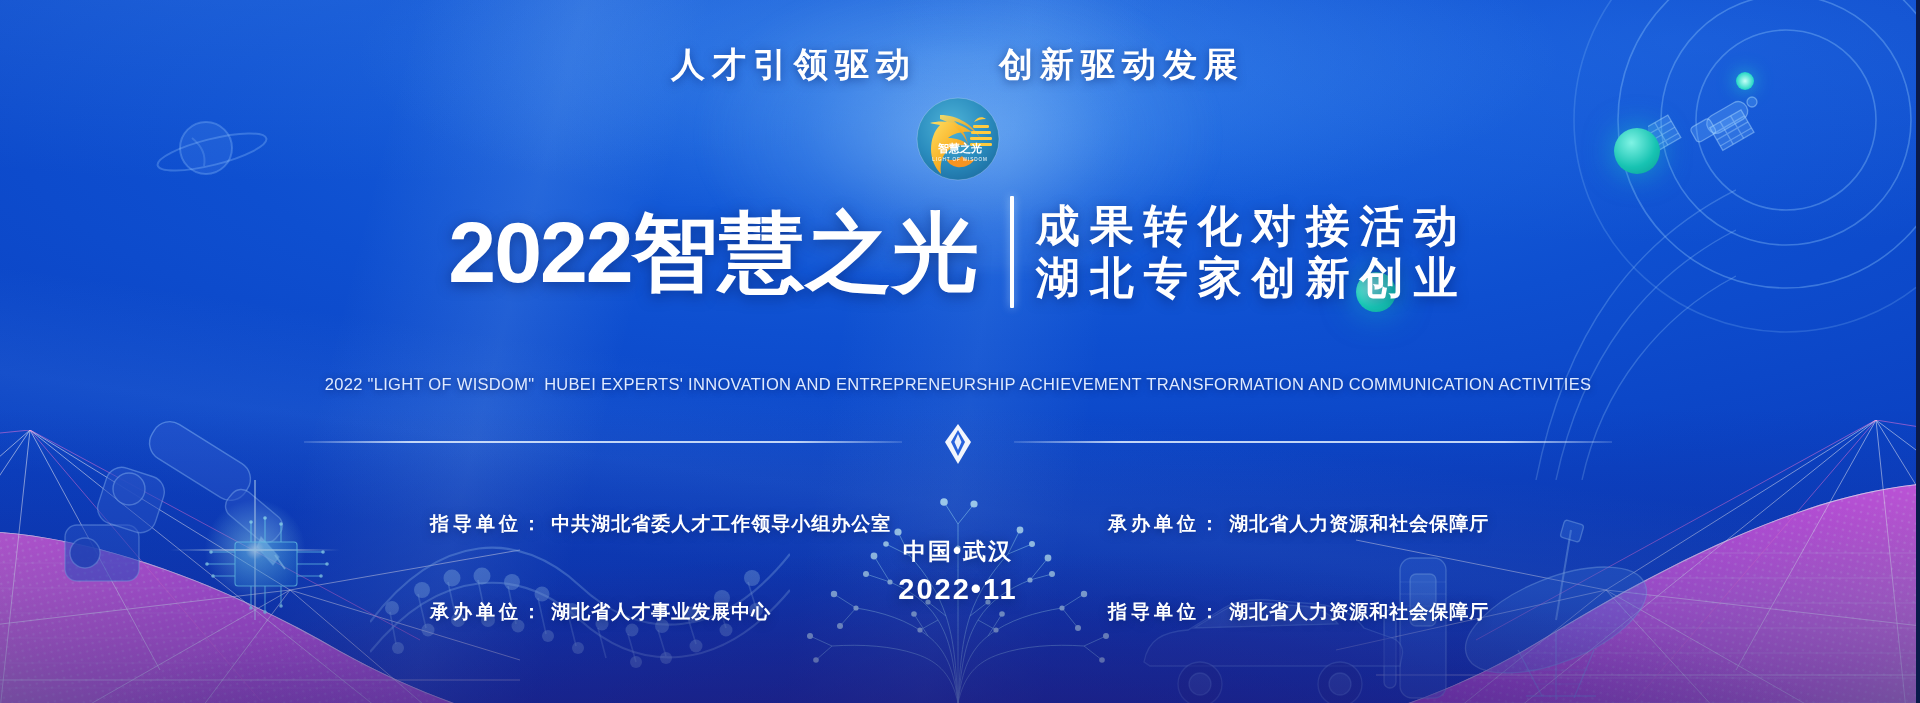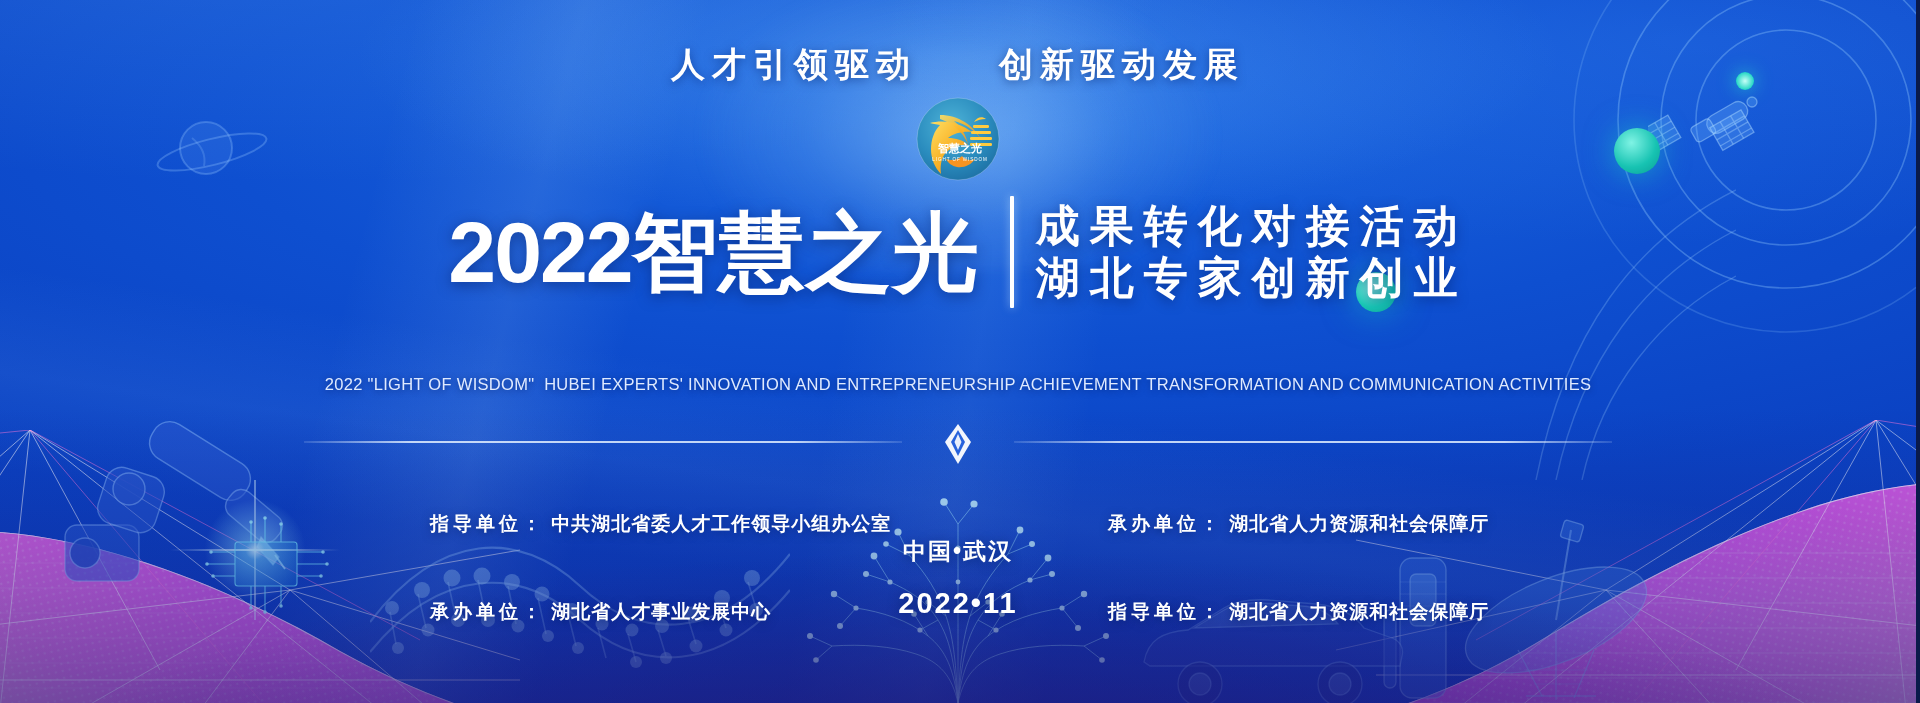--- a/index.html
+++ b/index.html
@@ -143,21 +143,21 @@
   .org-col.right { left:1108px; }
   .org-col .k { letter-spacing:4px; }
 
   
   .citydate {
     position:absolute; top:536px; left:50%; transform:translateX(-50%);
     text-align:center; color:#ffffff;
     text-shadow:0 2px 12px rgba(3,26,92,.65);
   }
   .citydate .city { font-size:23px; font-weight:bold; letter-spacing:2px; }
-  .citydate .date { font-size:29px; font-weight:bold; letter-spacing:2px; margin-top:20px; }
+  .citydate .date { font-size:29px; font-weight:bold; letter-spacing:2px; margin-top:6px; }
 
   .deco { position:absolute; pointer-events:none; }
 </style>
 </head>
 <body>
 
 <div id="stage">
 
   <div class="bg-layer wash-top"></div>
   <div class="bg-layer wash-streak"></div>

